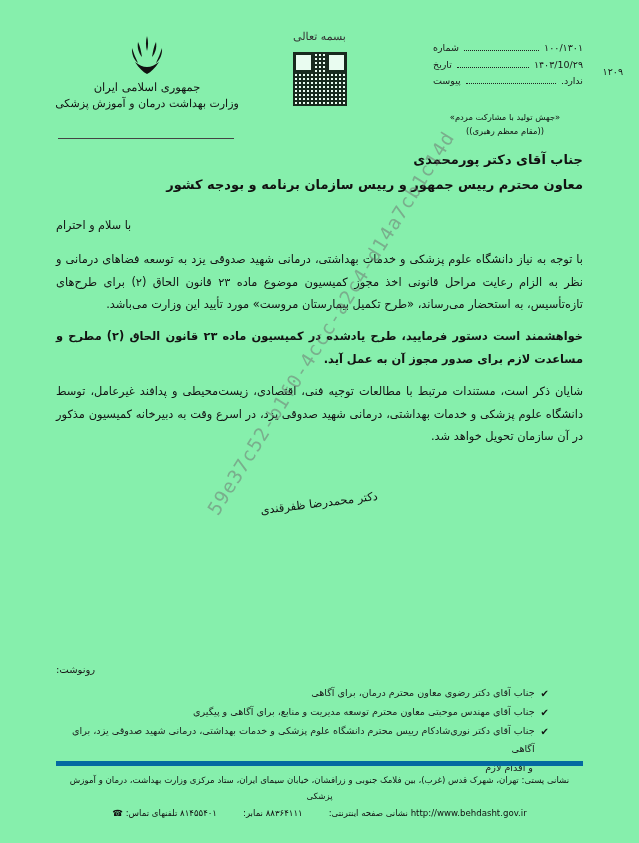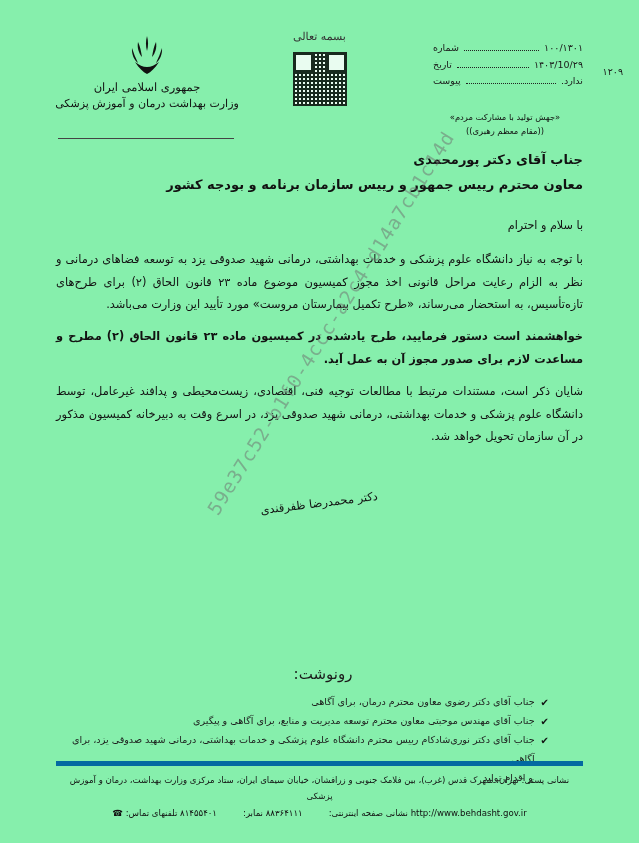--- a/index.html
+++ b/index.html
@@ -155,21 +155,21 @@
   .addressee {
     font-weight: bold;
     font-size: 13px;
     line-height: 1.9;
     text-align: right;
     margin-bottom: 18px;
   }
   .salutation {
     margin-bottom: 10px;
     font-size: 11.2px;
-    text-align: right;
+    text-align: left;
   }
   .para {
     margin-bottom: 9px;
     text-align: justify;
     text-justify: inter-word;
   }
   .para.bold { font-weight: bold; }
 
   
   .signature {
@@ -207,24 +207,23 @@
   .cc {
     position: absolute;
     top: 660px;
     right: 56px;
     left: 56px;
     direction: rtl;
     font-size: 9.6px;
     line-height: 1.95;
   }
   .cc-title {
-    text-align: center;
+    text-align: left;
     margin-bottom: 4px;
-    font-size: 15px;
-    margin-left: 7px;
+    font-size: 10px;
   }
   .cc-item {
     display: flex;
     align-items: flex-start;
     gap: 6px;
     padding-right: 34px;
   }
   .cc-check {
     flex: 0 0 auto;
     font-size: 10px;
@@ -345,21 +344,21 @@
       <span class="cc-text">جناب آقای دکتر رضوی معاون محترم درمان، برای آگاهی</span>
     </div>
     <div class="cc-item">
       <span class="cc-check">✔</span>
       <span class="cc-text">جناب آقای مهندس موحبتی معاون محترم توسعه مدیریت و منابع، برای آگاهی و پیگیری</span>
     </div>
     <div class="cc-item">
       <span class="cc-check">✔</span>
       <span class="cc-text">جناب آقای دکتر نوری‌شادکام رییس محترم دانشگاه علوم پزشکی و خدمات بهداشتی، درمانی شهید صدوقی یزد، برای آگاهی</span>
     </div>
-    <div class="cc-cont">و اقدام تولید</div>
+    <div class="cc-cont">و اقدام لازم</div>
   </div>
 
   <div class="footer">
     <div>نشانی پستی: تهران، شهرک قدس (غرب)، بین فلامک جنوبی و زرافشان، خیابان سیمای ایران، ستاد مرکزی وزارت بهداشت، درمان و آموزش پزشکی</div>
     <div class="footer-row2">
       <span>
         <span class="ltr">http://www.behdasht.gov.ir</span>
         <span>نشانی صفحه اینترنتی:</span>
       </span>
       <span>

